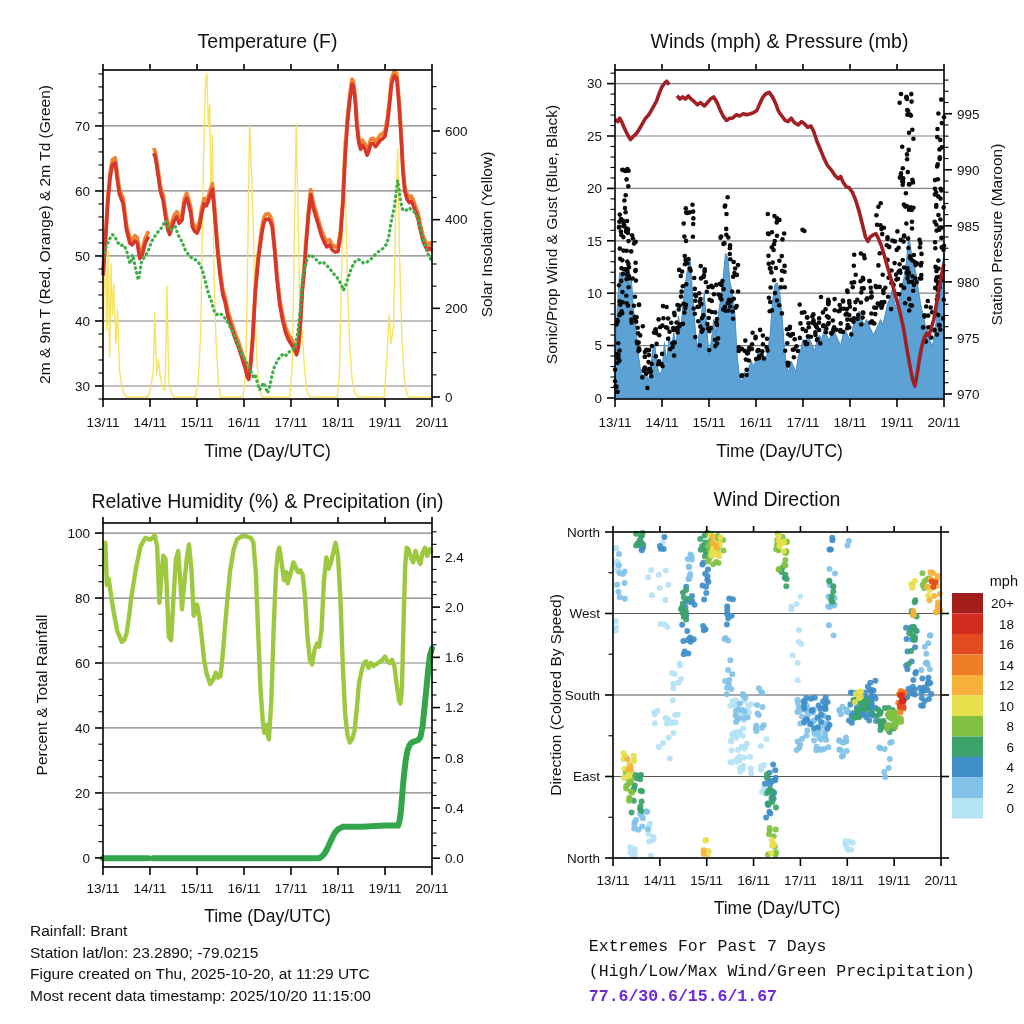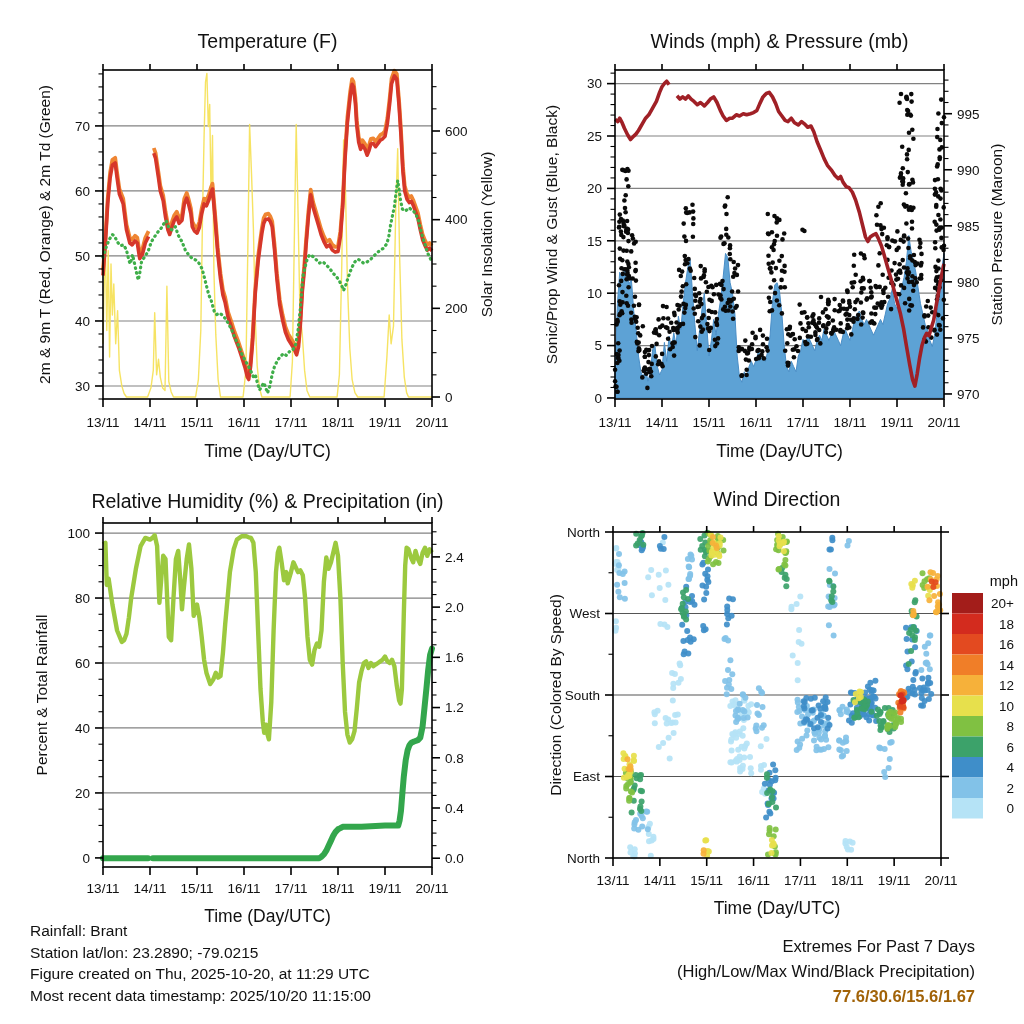--- a/index.html
+++ b/index.html
@@ -1,21 +1,21 @@
 <!DOCTYPE html>
 <html><head>
 <meta charset="utf-8">
 <style>
   html,body{margin:0;padding:0;background:#fff;}
   .canvas{position:relative;width:1024px;height:1024px;background:#fff;overflow:hidden;
           font-family:"Liberation Sans",sans-serif;color:#111;}
   #figure-svg{position:absolute;left:0;top:0;}
   svg text{font-family:"Liberation Sans",sans-serif;fill:#111;}
   .footer-left{position:absolute;left:30px;top:920px;font-size:15.5px;line-height:21.5px;color:#111;}
-  .footer-right{position:absolute;right:49px;top:934px;font-size:16.5px;line-height:25px;text-align:right;color:#111;}
+  .footer-right{position:absolute;right:49px;top:934px;font-size:16.5px;line-height:25px;text-align:left;color:#111;font-family:Liberation Mono, monospace;}
   .footer-right .vals{font-weight:bold;}
 </style>
 </head>
 <body>
 
 <div class="canvas">
   <svg id="figure-svg" width="1024" height="1024" viewBox="0 0 1024 1024">
       <g>
         <line x1="103" x2="432" y1="385.99604743083006" y2="385.99604743083006" stroke="#828282" stroke-width="1.2"></line>
         <line x1="103" x2="432" y1="320.97628458498025" y2="320.97628458498025" stroke="#828282" stroke-width="1.2"></line>
@@ -2032,16 +2032,16 @@
 
   <div class="footer-left">
     <div>Rainfall: Brant</div>
     <div>Station lat/lon: 23.2890; -79.0215</div>
     <div>Figure created on Thu, 2025-10-20, at 11:29 UTC</div>
     <div>Most recent data timestamp: 2025/10/20 11:15:00</div>
   </div>
 
   <div class="footer-right">
     <div>Extremes For Past 7 Days</div>
-    <div>(High/Low/Max Wind/Black Precipitation)</div>
-    <div class="vals" style="color: #a16207;">77.6/30.6/15.6/1.67</div>
+    <div>(High/Low/Max Wind/Green Precipitation)</div>
+    <div class="vals" style="color: #6d28d9;">77.6/30.6/15.6/1.67</div>
   </div>
 </div>
 
 </body></html>

